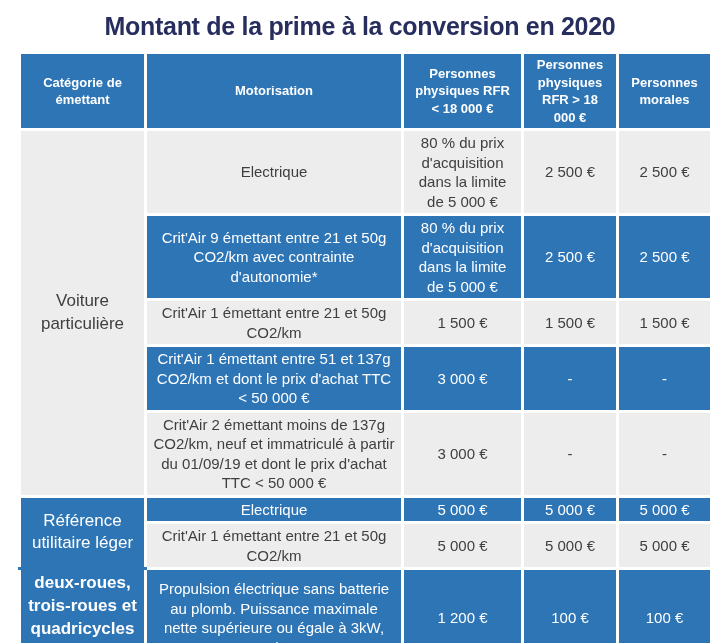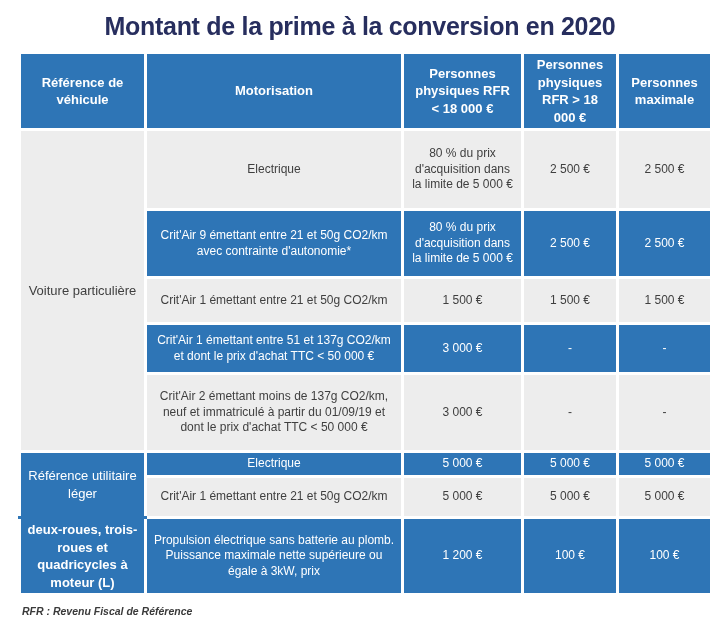--- a/index.html
+++ b/index.html
@@ -29,41 +29,41 @@
     border-collapse: collapse;
     table-layout: fixed;
     width: 692px;
     margin: 10px 0 0 18px;
   }
   .prime-table th, .prime-table td {
     border: 3px solid #ffffff;
     text-align: center;
     vertical-align: middle;
     padding: 2px 6px;
-    font-size: 12px;
+    font-size: 15px;
     line-height: 1.3;
     overflow: hidden;
   }
   .prime-table th {
     background: #2e75b6;
     color: #ffffff;
     font-weight: bold;
     font-size: 13px;
     line-height: 1.35;
   }
   .blue {
     background: #2e75b6;
     color: #ffffff;
   }
   .gray {
     background: #ededed;
     color: #3f3f3f;
   }
   td.cat {
-    font-size: 13px;
+    font-size: 17px;
     line-height: 1.35;
   }
   
   td.cat-join-top    { border-top-color: #2e75b6; font-weight: bold; }
   td.cat-join-bottom { border-bottom-color: #2e75b6; }
 
   tr.h-head { height: 70px; }
   tr.h-r1 { height: 80px; }
   tr.h-r2 { height: 68px; }
   tr.h-r3 { height: 46px; }
@@ -95,25 +95,25 @@
   <table class="prime-table">
     <colgroup>
       <col style="width:126px">
       <col style="width:257px">
       <col style="width:120px">
       <col style="width:95px">
       <col style="width:94px">
     </colgroup>
     <thead>
       <tr class="h-head">
-        <th>Référence de véhicule</th>
+        <th>Catégorie de émettant</th>
         <th>Motorisation</th>
         <th>Personnes physiques RFR &lt; 18 000 €</th>
         <th>Personnes physiques RFR &gt; 18 000 €</th>
-        <th>Personnes maximale</th>
+        <th>Personnes morales</th>
       </tr>
     </thead>
     <tbody>
       <tr class="h-r1">
         <td class="cat gray" rowspan="5">Voiture particulière</td>
         <td class="gray">Electrique</td>
         <td class="gray">80 % du prix d'acquisition dans la limite de 5 000 €</td>
         <td class="gray">2 500 €</td>
         <td class="gray">2 500 €</td>
       </tr>

